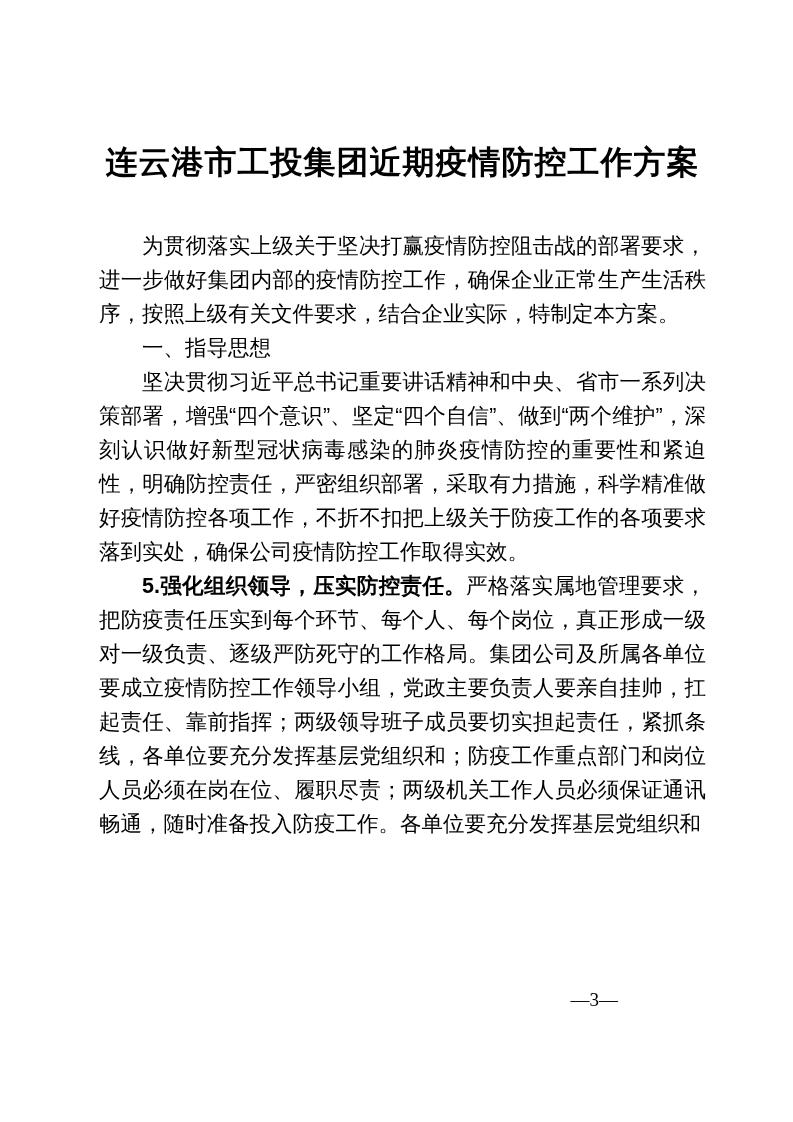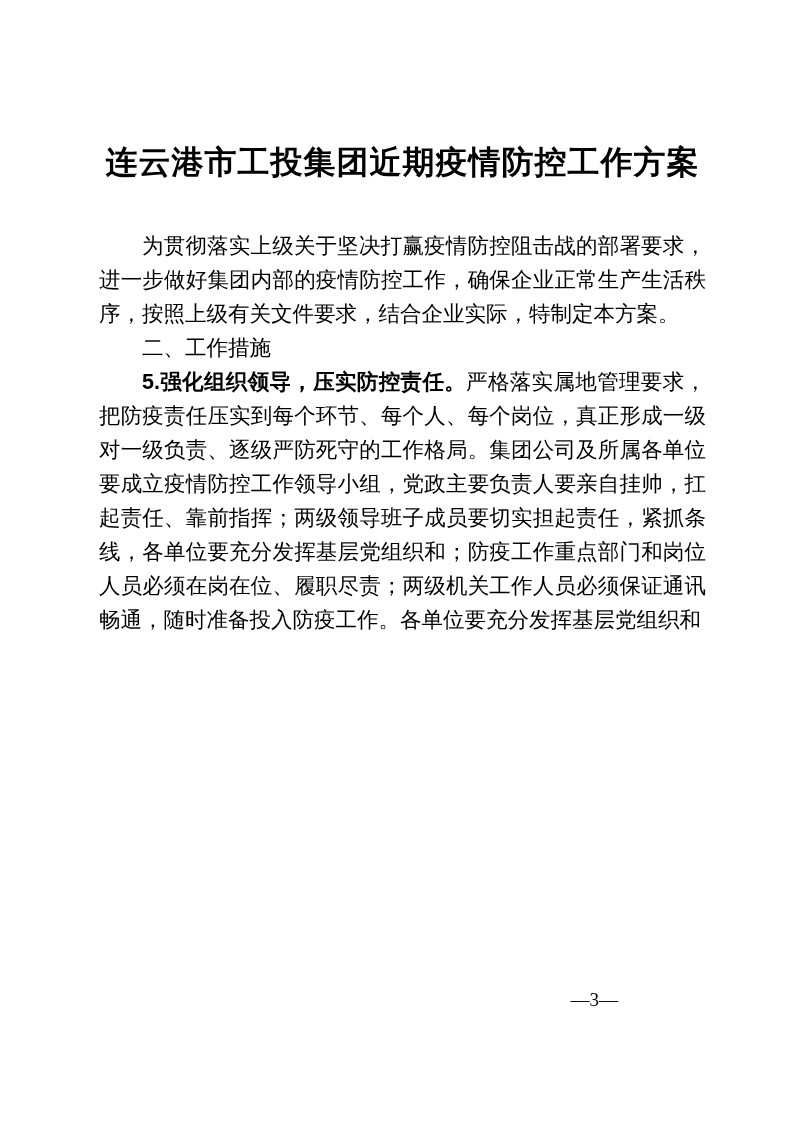--- a/index.html
+++ b/index.html
@@ -58,21 +58,22 @@
 </style>
 </head>
 <body>
 
 <div class="page">
   <div class="content">
     <h1 class="doc-title">连云港市工投集团近期疫情防控工作方案</h1>
 
     <p class="para">为贯彻落实上级关于坚决打赢疫情防控阻击战的部署要求，进一步做好集团内部的疫情防控工作，确保企业正常生产生活秩序，按照上级有关文件要求，结合企业实际，特制定本方案。</p>
 
+    <p class="para">一、指导思想</p>
 
+    <p class="para">坚决贯彻习近平总书记重要讲话精神和中央、省市一系列决策部署，增强“四个意识”、坚定“四个自信”、做到“两个维护”，深刻认识做好新型冠状病毒感染的肺炎疫情防控的重要性和紧迫性，明确防控责任，严密组织部署，采取有力措施，科学精准做好疫情防控各项工作，不折不扣把上级关于防疫工作的各项要求落到实处，确保公司疫情防控工作取得实效。</p>
 
-    <p class="para">二、工作措施</p>
 
     <p class="para"><span class="lead">5.强化组织领导，压实防控责任。</span><span>严格落实属地管理要求，把防疫责任压实到每个环节、每个人、每个岗位，真正形成一级对一级负责、逐级严防死守的工作格局。集团公司及所属各单位要成立疫情防控工作领导小组，党政主要负责人要亲自挂帅，扛起责任、靠前指挥；两级领导班子成员要切实担起责任，紧抓条线，各单位要充分发挥基层党组织和；防疫工作重点部门和岗位人员必须在岗在位、履职尽责；两级机关工作人员必须保证通讯畅通，随时准备投入防疫工作。各单位要充分发挥基层党组织和</span></p>
   </div>
 
   <div class="page-number">—3—</div>
 </div>
 
 </body></html>

